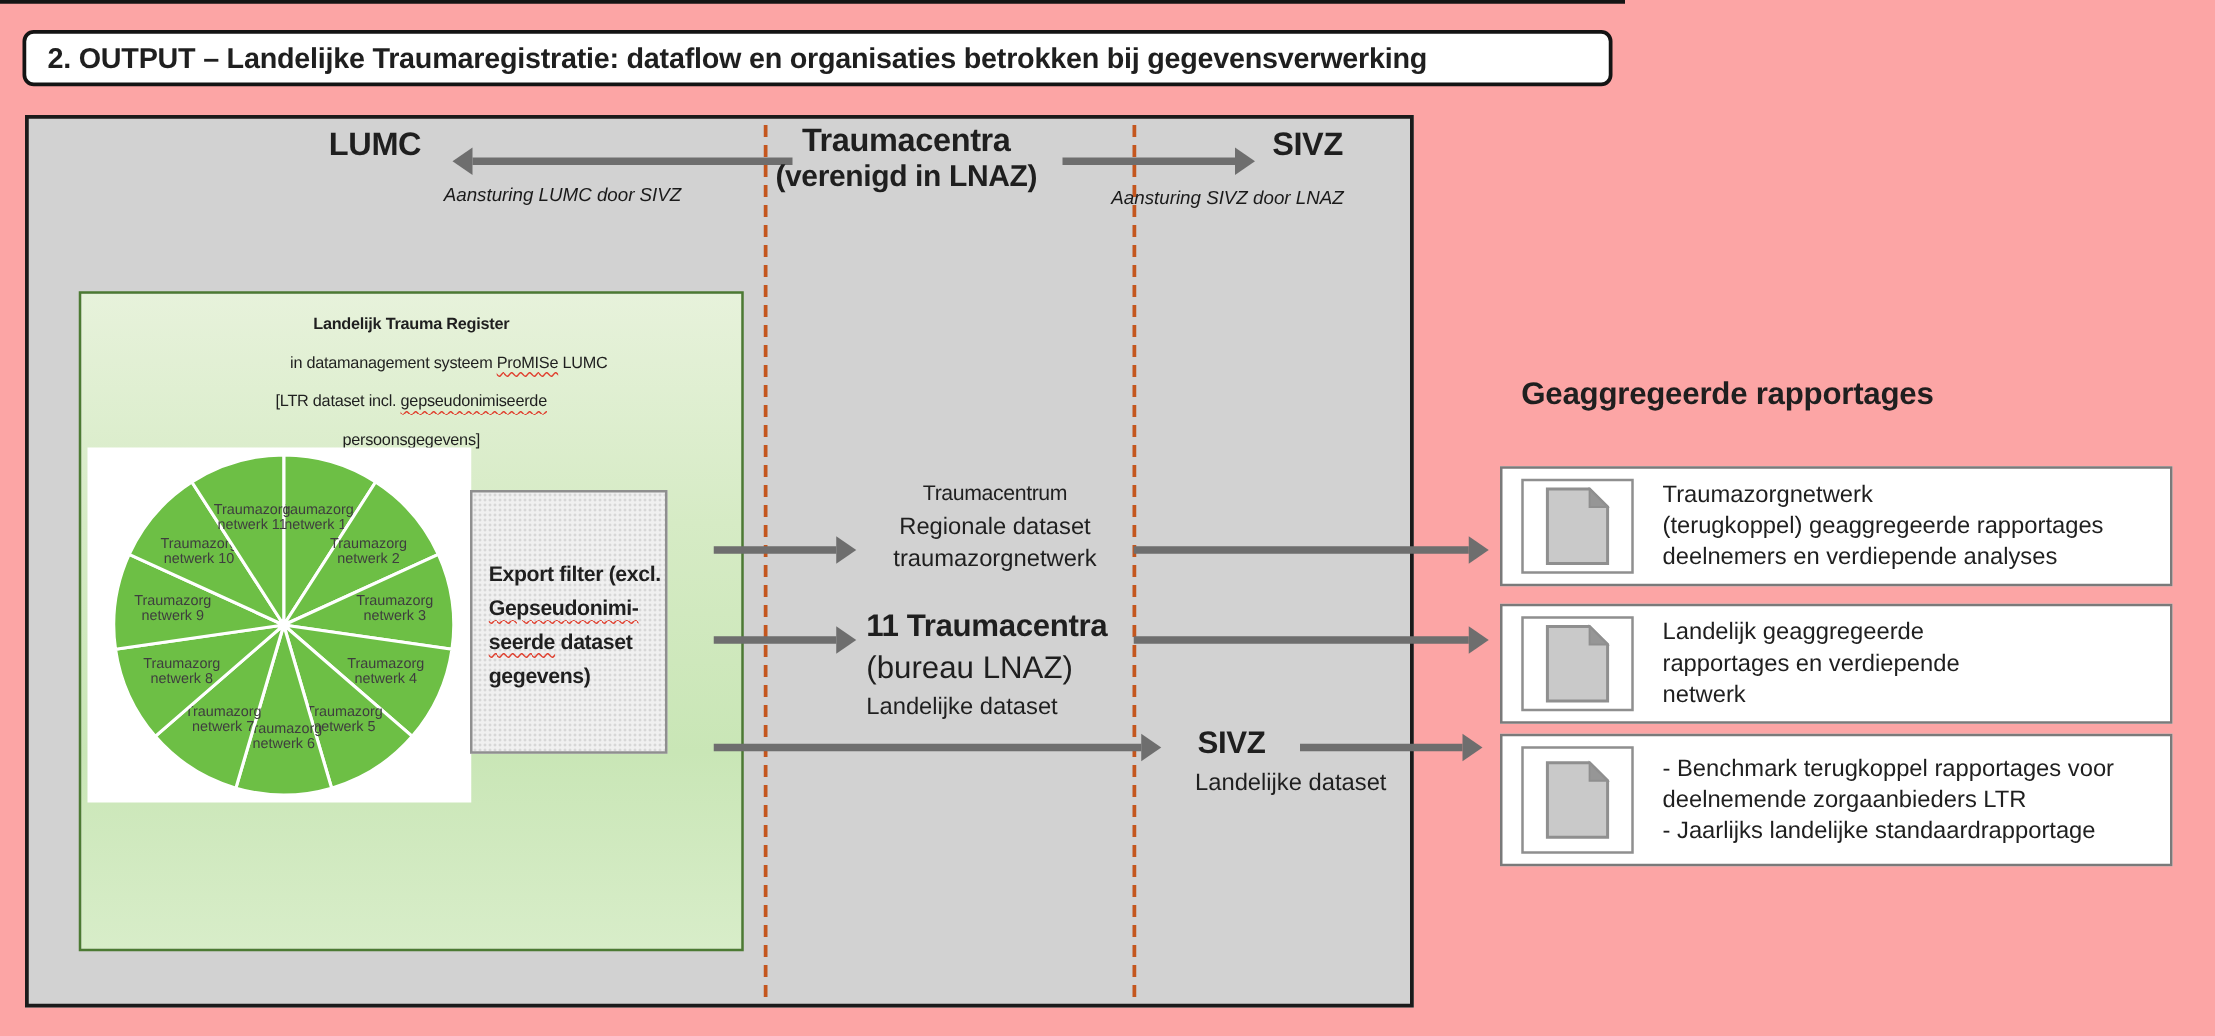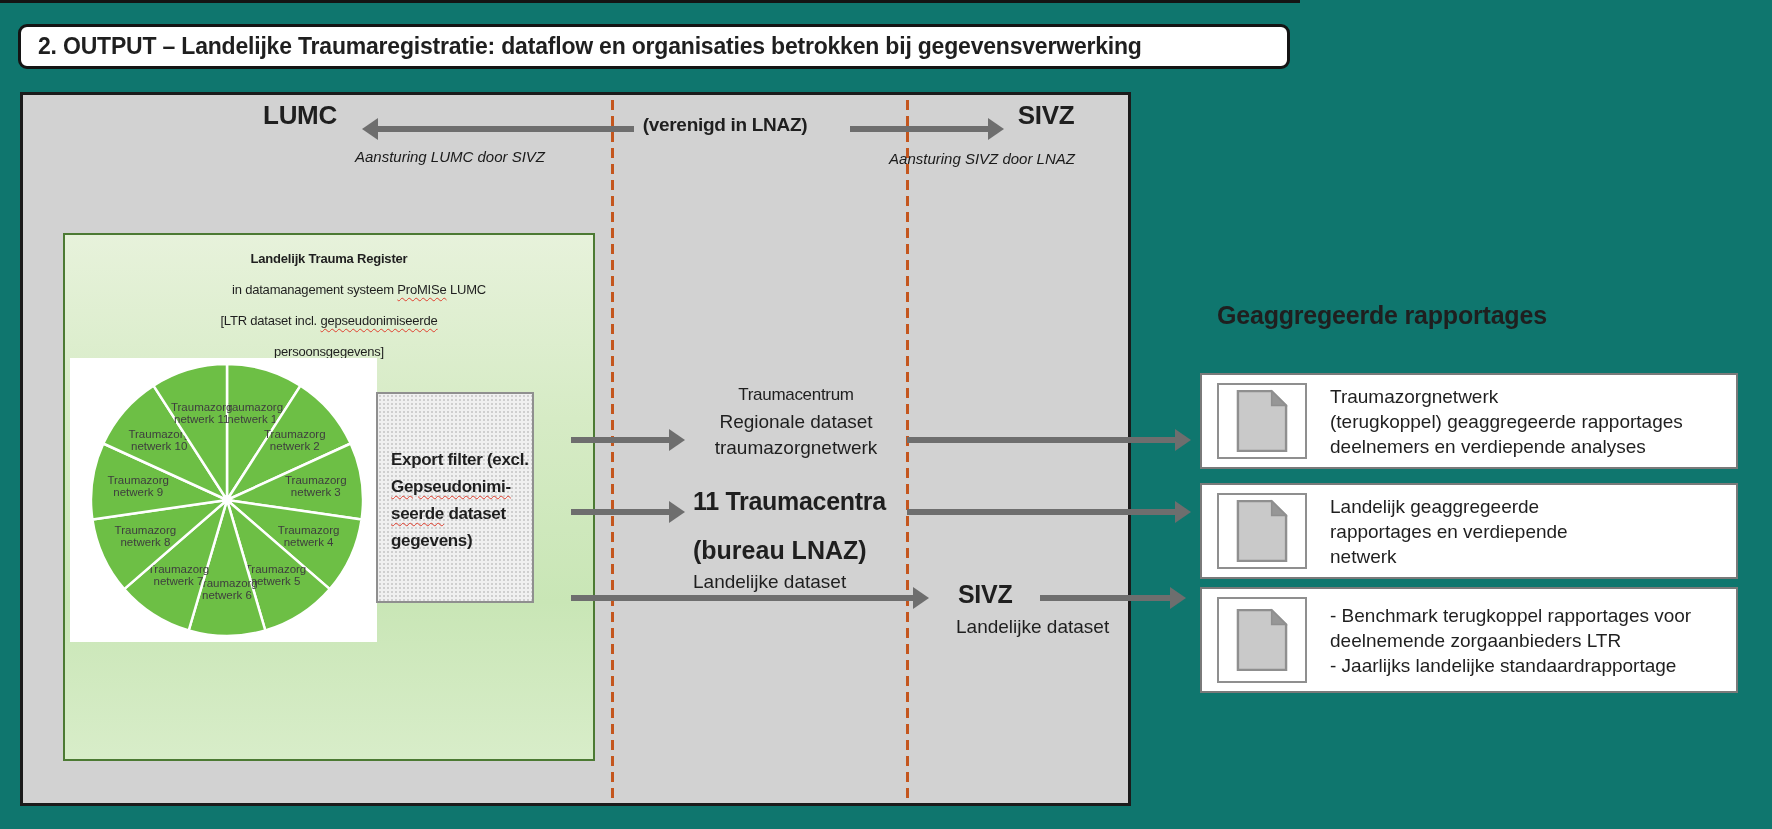--- a/index.html
+++ b/index.html
@@ -1,18 +1,18 @@
 <!DOCTYPE html>
 <html><head>
 <meta charset="utf-8">
 <style>
   * { margin:0; padding:0; box-sizing:border-box; }
   html,body { background:#ffffff; }
   body { font-family:"Liberation Sans", sans-serif; color:#1f1f1f; }
-  #stage { position:relative; width:1772px; height:829px; background:#0f766e; overflow:hidden; }
+  #stage { position:relative; width:1772px; height:829px; background:#fca5a5; overflow:hidden; }
 
   .abs { position:absolute; }
 
   
   .top-rule { left:0; top:0; width:1300px; height:3px; background:#141414; }
 
   
   .title-box { left:18px; top:24px; width:1272px; height:45px; background:#ffffff;
     border:3.5px solid #141414; border-radius:9px; display:flex; align-items:center; }
   .title-box span { font-size:23px; font-weight:bold; padding-left:17px; letter-spacing:-0.2px; white-space:nowrap; }
@@ -29,21 +29,21 @@
   .arr.right::after { content:""; position:absolute; right:-16px; top:-8px; width:0; height:0;
     border-left:16px solid #6e6e6e; border-top:11px solid transparent; border-bottom:11px solid transparent; }
   .arr.left::before { content:""; position:absolute; left:-16px; top:-8px; width:0; height:0;
     border-right:16px solid #6e6e6e; border-top:11px solid transparent; border-bottom:11px solid transparent; }
 
   
   .h-org { font-size:26px; font-weight:bold; text-align:center; letter-spacing:-0.3px; }
   .h-note { font-size:15px; font-style:italic; text-align:center; white-space:nowrap; color:#1a1a1a; }
   .h-center { text-align:center; }
   .h-center .l1 { font-size:26px; font-weight:bold; letter-spacing:-0.3px; }
-  .h-center .l2 { font-size:19px; font-weight:bold; letter-spacing:-0.3px; margin-top:17px; }
+  .h-center .l2 { font-size:24px; font-weight:bold; letter-spacing:-0.3px; margin-top:0; }
 
   
   .green-box { left:63px; top:233px; width:532px; height:528px; border:2px solid #4c7a33;
     background:linear-gradient(180deg,#e7f2db 0%, #d6ebc5 35%, #c9e6b6 70%, #d8edc9 100%); }
   .g-text { width:532px; text-align:center; font-size:13px; line-height:30px; letter-spacing:-0.2px; }
   .g-title { font-weight:bold; }
   .sq { text-decoration-line:underline; text-decoration-style:wavy; text-decoration-color:#e0402f;
         text-decoration-thickness:1px; text-underline-offset:3px; }
   .pie-area { left:70px; top:358px; width:307px; height:284px; background:#ffffff; }
 
@@ -54,21 +54,21 @@
     background-size:4px 4px; }
   .export-text { position:absolute; left:13px; top:52px; font-size:17px; font-weight:bold;
     line-height:27px; letter-spacing:-0.3px; white-space:nowrap; }
 
   
   .flow1 { left:676px; top:385px; width:240px; text-align:center; }
   .flow1 .t { font-size:17px; font-weight:normal; letter-spacing:-0.3px; }
   .flow1 .s { font-size:19px; line-height:26px; margin-top:4px; }
   .flow2 { left:693px; top:487px; }
   .flow2 .t { font-size:25px; font-weight:bold; letter-spacing:-0.3px; }
-  .flow2 .m { font-size:25px; margin-top:20px;font-weight:bold; }
+  .flow2 .m { font-size:25px; margin-top:4px; }
   .flow2 .s { font-size:19px; margin-top:6px; }
   .flow3-t { left:958px; top:580px; font-size:25px; font-weight:bold; letter-spacing:-0.3px; }
   .flow3-s { left:956px; top:616px; font-size:19px; }
 
   
   .rep-title { left:1217px; top:301px; font-size:25px; font-weight:bold; letter-spacing:-0.2px; }
   .rep-sub { left:1217px; top:337px; font-size:19px; }
   .rep-box { left:1200px; width:538px; background:#ffffff; border:2px solid #7a7a7a; }
   .rb1 { top:373px; height:96px; } .rb2 { top:483px; height:96px; } .rb3 { top:587px; height:106px; }
   .icon-frame { position:absolute; left:15px; top:8px; bottom:8px; width:90px; border:2px solid #8f8f8f;
@@ -92,20 +92,21 @@
 
   <div class="abs main-box"></div>
   <div class="abs dashline dash1"></div>
   <div class="abs dashline dash2"></div>
 
   <div class="abs h-org" style="left:245px; top:100px; width:110px;">LUMC</div>
   <div class="abs arr left" style="left:378px; top:126px; width:256px;"></div>
   <div class="abs h-note" style="left:295px; top:148px; width:310px;">Aansturing LUMC door SIVZ</div>
 
   <div class="abs h-center" style="left:605px; top:97px; width:240px;">
+    <div class="l1">Traumacentra</div>
     <div class="l2">(verenigd in LNAZ)</div>
   </div>
 
   <div class="abs arr right" style="left:850px; top:126px; width:138px;"></div>
   <div class="abs h-org" style="left:1002px; top:100px; width:88px;">SIVZ</div>
   <div class="abs h-note" style="left:856px; top:150px; width:252px;">Aansturing SIVZ door LNAZ</div>
 
   <div class="abs green-box"></div>
   <div class="abs g-text g-title" style="left:63px; top:244px;">Landelijk Trauma Register</div>
   <div class="abs g-text" style="left:63px; top:275px;margin-left:30px;"><span>in datamanagement systeem </span><span class="sq">ProMISe</span><span> LUMC</span></div>

